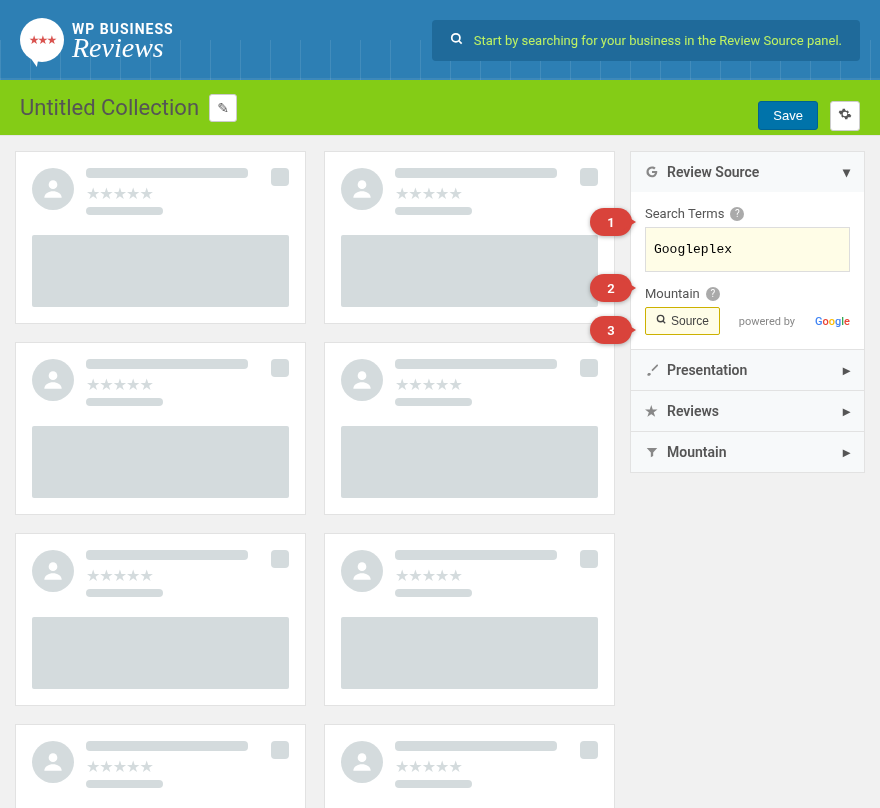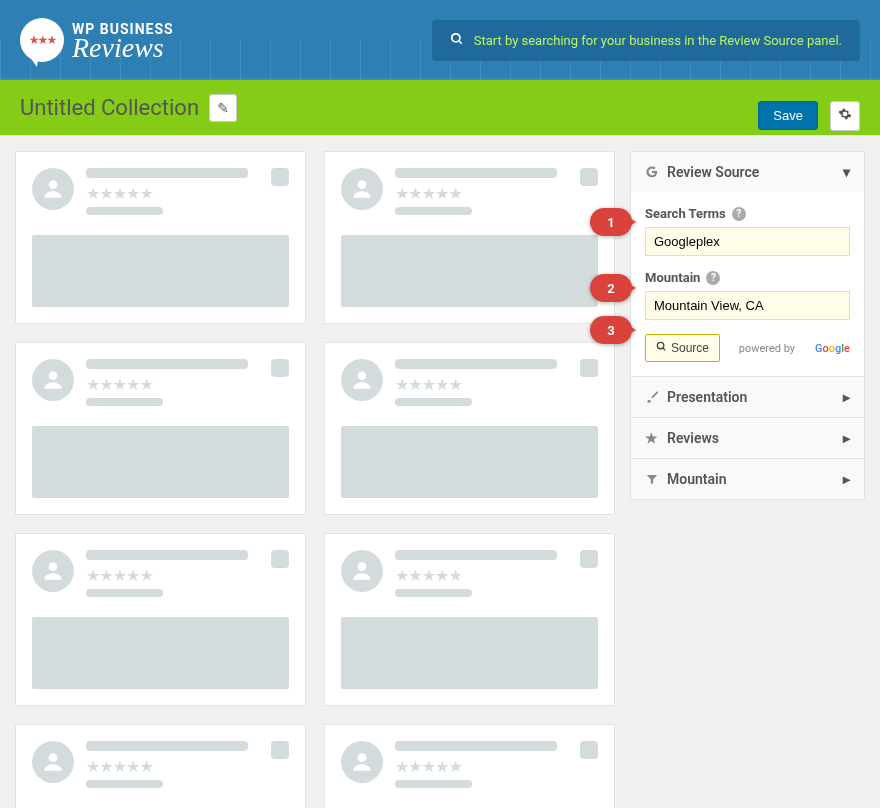--- a/index.html
+++ b/index.html
@@ -88,25 +88,25 @@
 
 .sidebar { width: 235px; margin: 15px 15px 15px 0; }
 .panel { background: #fff; border: 1px solid #e2e2e2; margin-bottom: -1px; }
 .panel-head {
   background: #f7f9fa; padding: 12px 14px; display: flex; align-items: center;
   justify-content: space-between; cursor: pointer; font-size: 14px; color: #555; font-weight: 600; gap: 48px;
 }
 .panel-head .left { display: flex; align-items: center; gap: 8px; }
 .panel-head .ico { width: 14px; display: inline-flex; color: #888; }
 .panel-body { padding: 14px; }
-.field-label { font-size: 13px; color: #555; font-weight: 700; display: flex; align-items: center; gap: 6px; margin-bottom: 6px; }
+.field-label { font-size: 13px; color: #555; font-weight: 400; display: flex; align-items: center; gap: 6px; margin-bottom: 6px; }
 .help { width: 14px; height: 14px; border-radius: 50%; background: #aaa; color: #fff; font-size: 10px; display: inline-flex; align-items: center; justify-content: center; }
 .field-input {
-  width: 100%; padding: 6px 8px; border: 1px solid #ddd; font-size: 13px;
-  background: #fffde7; margin-bottom: 14px;
+  width: 100%; padding: 14px 8px; border: 1px solid #ddd; font-size: 13px;
+  background: #fffde7; margin-bottom: 14px; font-family: Liberation Mono, monospace;
 }
 .search-row { display: flex; align-items: center; justify-content: space-between; }
 .search-btn {
   background: #fffde7; border: 1px solid #ccb100; padding: 6px 10px;
   font-size: 12px; cursor: pointer; display: inline-flex; align-items: center; gap: 4px;
   border-radius: 2px; color: #444;
 }
 .powered { font-size: 11px; color: #888; display: flex; align-items: center; gap: 20px; }
 .goog { font-weight: 500; }
 .goog .b { color: #4285F4; } .goog .r { color: #EA4335; }
@@ -343,21 +343,20 @@
         <div class="field-label">
           <span>Search Terms</span>
           <span class="help">?</span>
         </div>
         <input class="field-input" value="Googleplex" style="">
 
         <div class="field-label">
           <span>Mountain</span>
           <span class="help">?</span>
         </div>
-        <input class="field-input" value="Mountain View, CA" style="">
 
         <div class="search-row">
           <button class="search-btn">
             <span><svg width="11" height="11" viewBox="0 0 24 24" fill="none" stroke="#444" stroke-width="3">
                   <circle cx="10" cy="10" r="7"></circle>
                   <line x1="20" y1="20" x2="15" y2="15"></line>
                 </svg></span>
             <span>Source</span>
           </button>
           <span class="powered">

